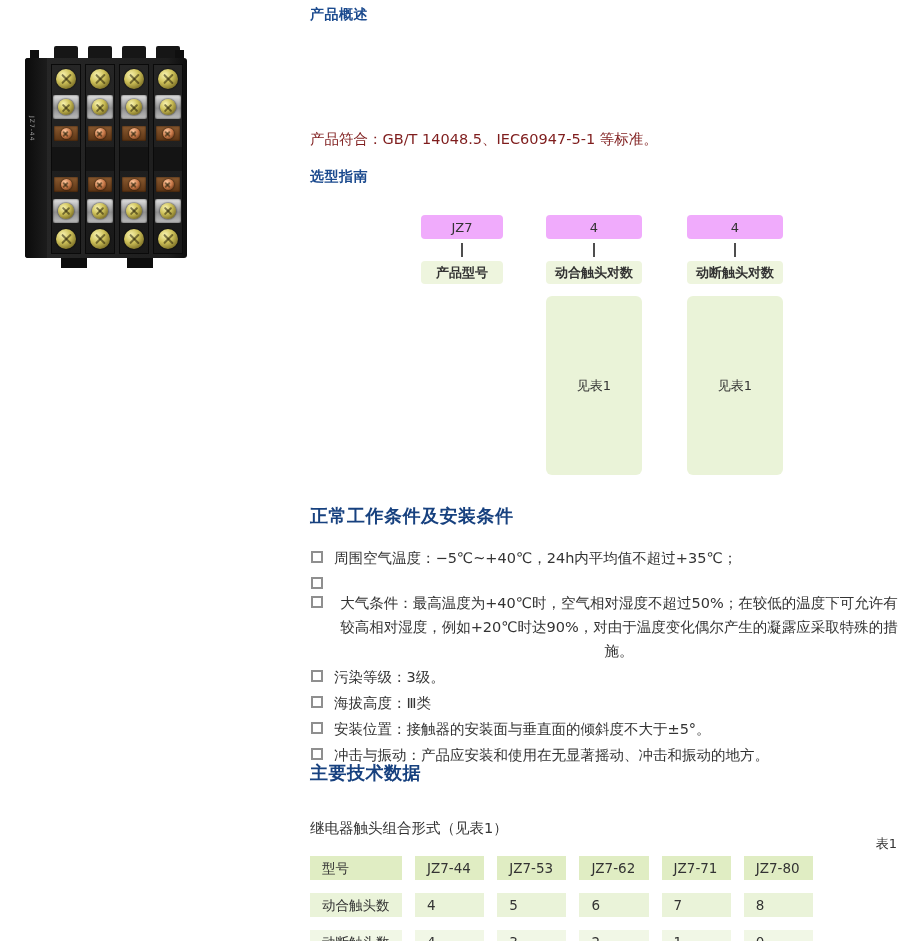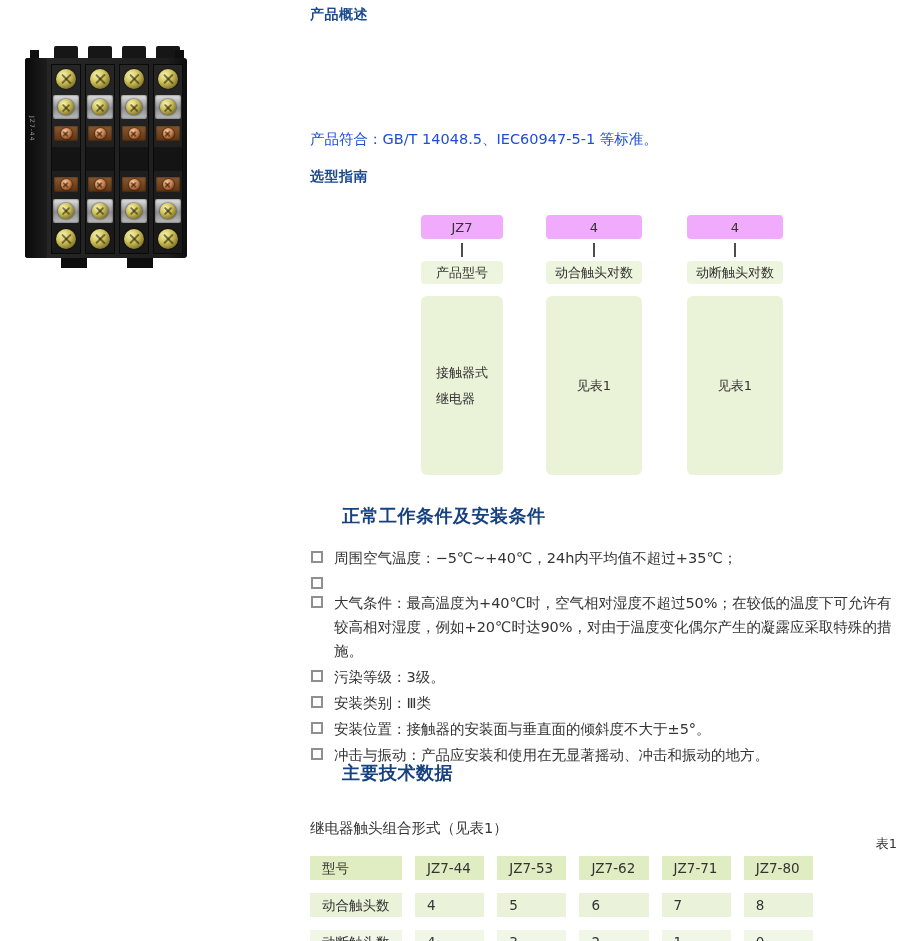--- a/index.html
+++ b/index.html
@@ -2,40 +2,40 @@
 <html><head>
 <meta charset="utf-8">
 <style>
   * { margin:0; padding:0; box-sizing:border-box; }
   html,body { background:#fff; }
   body { font-family:"DejaVu Sans","Liberation Sans",sans-serif; color:#333; }
   .page { position:relative; width:920px; height:941px; background:#fff; overflow:hidden; }
 
   
   .h-small { position:absolute; left:310px; font-size:14px; font-weight:700; color:#1b4a8e; letter-spacing:.5px; }
-  .h-large { position:absolute; left:310px; font-size:18px; font-weight:700; color:#17417f; letter-spacing:.5px;margin-left:32px; }
+  .h-large { position:absolute; left:310px; font-size:18px; font-weight:700; color:#17417f; letter-spacing:.5px; }
 
   
   #ov-body { position:absolute; left:310px; top:46px; width:592px; font-size:14.5px; line-height:27px; color:#333; }
-  #ov-standards { position:absolute; left:310px; top:126px; width:592px; font-size:14.5px; line-height:27px; color:#1d4ed8; }
+  #ov-standards { position:absolute; left:310px; top:126px; width:592px; font-size:14.5px; line-height:27px; color:#7f1d1d; }
 
   
   .sel-col { position:absolute; top:215px; height:262px; }
   #sel-col-0 { left:421px; width:82px; }
   #sel-col-1 { left:546px; width:96px; }
   #sel-col-2 { left:687px; width:96px; }
   .sel-code { height:24px; border-radius:4px; background:#f0abfc; display:flex; align-items:center; justify-content:center; font-size:13px; font-weight:500; color:#333; }
   .sel-line { width:2px; height:14px; background:#4d4d4d; margin:4px auto 0; }
-  .sel-label { height:23px; margin-top:4px; border-radius:4px; background:#eef5de; display:flex; align-items:center; justify-content:center; font-size:13px; color:#333; }
+  .sel-label { height:23px; margin-top:4px; border-radius:4px; background:#eef5de; display:flex; align-items:center; justify-content:center; font-size:13px; color:#333;font-weight:bold; }
   .sel-tall { height:179px; margin-top:12px; border-radius:6px; background:#eaf3d8; display:flex; align-items:center; justify-content:center; font-size:13px; color:#333; }
   .sel-tall .multiline { text-align:left; line-height:26px; }
 
   
   #cond-list { position:absolute; left:310px; top:546px; width:594px; }
-  .cond-item { display:flex; align-items:flex-start; margin-bottom:2px; font-size:14.5px; line-height:24px; color:#333; }
+  .cond-item { display:flex; align-items:flex-start; margin-bottom:2px; font-size:14.5px; line-height:24px; color:#333;text-align:center; }
   .checkbox { flex:none; width:12px; height:12px; border:2px solid #8f8f8f; background:#fff; margin:5px 11px 0 1px; }
 
   
   #tech-caption { position:absolute; left:310px; top:819px; font-size:14.5px; color:#333; }
   #table-label { position:absolute; left:310px; top:835px; width:587px; text-align:right; font-size:13px; color:#333; }
   #spec-table { position:absolute; left:310px; top:856px; width:503px; display:grid; grid-template-columns:92px 1fr 1fr 1fr 1fr 1fr; gap:13px; }
   .cell { height:24px; line-height:24px; padding-left:12px; font-size:13.5px; color:#333; white-space:nowrap; overflow:hidden; }
   .cell.hd { background:#e0edc3; }
   .cell.r1 { background:#eaf3d9; }
   .cell.r2 { background:#f1f7e6; }
@@ -157,26 +157,20 @@
 
   <div class="h-small" style="top:6px;">产品概述</div>
   <div id="ov-standards">产品符合：GB/T 14048.5、IEC60947-5-1 等标准。</div>
 
   <div class="h-small" style="top:168px;">选型指南</div>
 
   <div class="sel-col" id="sel-col-0">
     <div class="sel-code">JZ7</div>
     <div class="sel-line"></div>
     <div class="sel-label">产品型号</div>
-    <div class="sel-tall">
-      <div class="multiline">
-        <div>接触器式</div>
-        <div>继电器</div>
-      </div>
-    </div>
   </div>
 
   <div class="sel-col" id="sel-col-1">
     <div class="sel-code">4</div>
     <div class="sel-line"></div>
     <div class="sel-label">动合触头对数</div>
     <div class="sel-tall">
       <span>见表1</span>
     </div>
   </div>
@@ -202,21 +196,21 @@
     <div class="cond-item">
       <span class="checkbox"></span>
       <span>大气条件：最高温度为+40℃时，空气相对湿度不超过50%；在较低的温度下可允许有较高相对湿度，例如+20℃时达90%，对由于温度变化偶尔产生的凝露应采取特殊的措施。</span>
     </div>
     <div class="cond-item">
       <span class="checkbox"></span>
       <span>污染等级：3级。</span>
     </div>
     <div class="cond-item">
       <span class="checkbox"></span>
-      <span>安装类别：Ⅲ类</span>
+      <span>海拔高度：Ⅲ类</span>
     </div>
     <div class="cond-item">
       <span class="checkbox"></span>
       <span>安装位置：接触器的安装面与垂直面的倾斜度不大于±5°。</span>
     </div>
     <div class="cond-item">
       <span class="checkbox"></span>
       <span>冲击与振动：产品应安装和使用在无显著摇动、冲击和振动的地方。</span>
     </div>
   </div>

